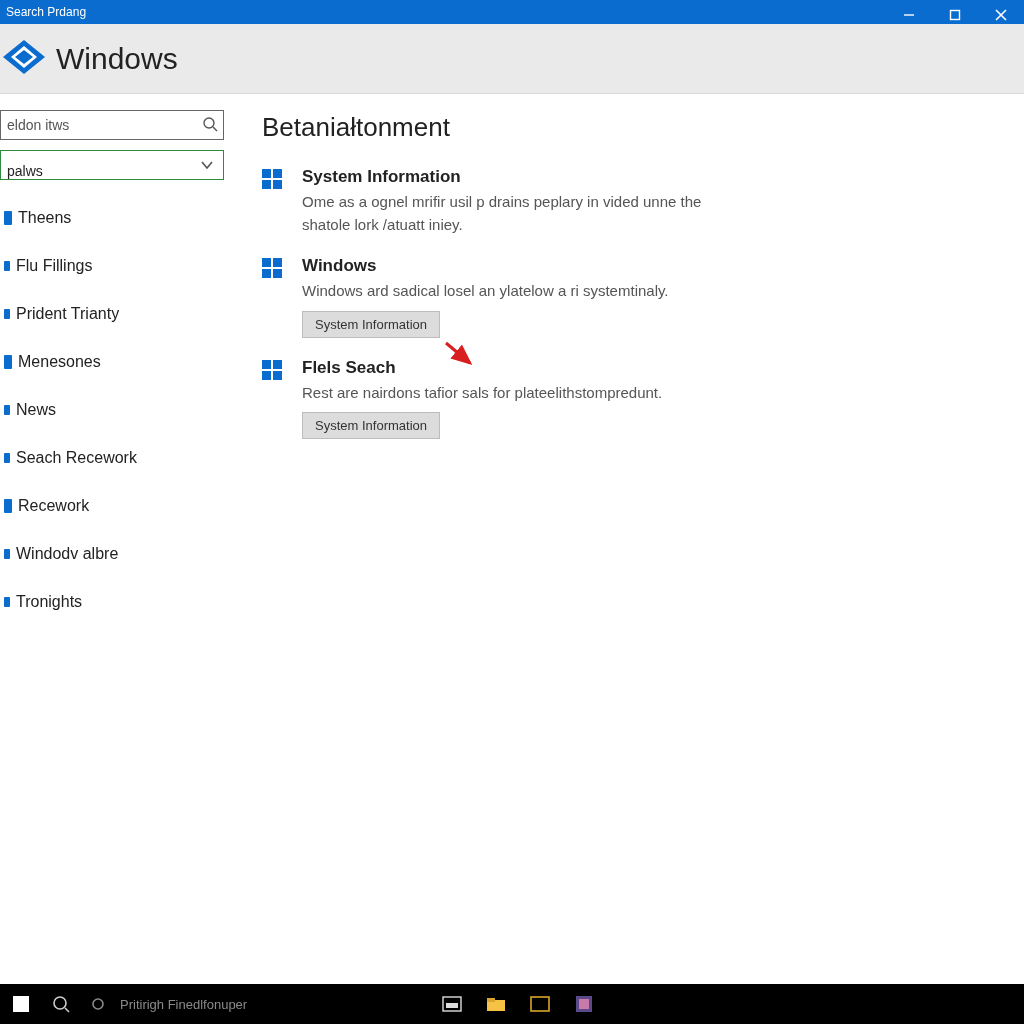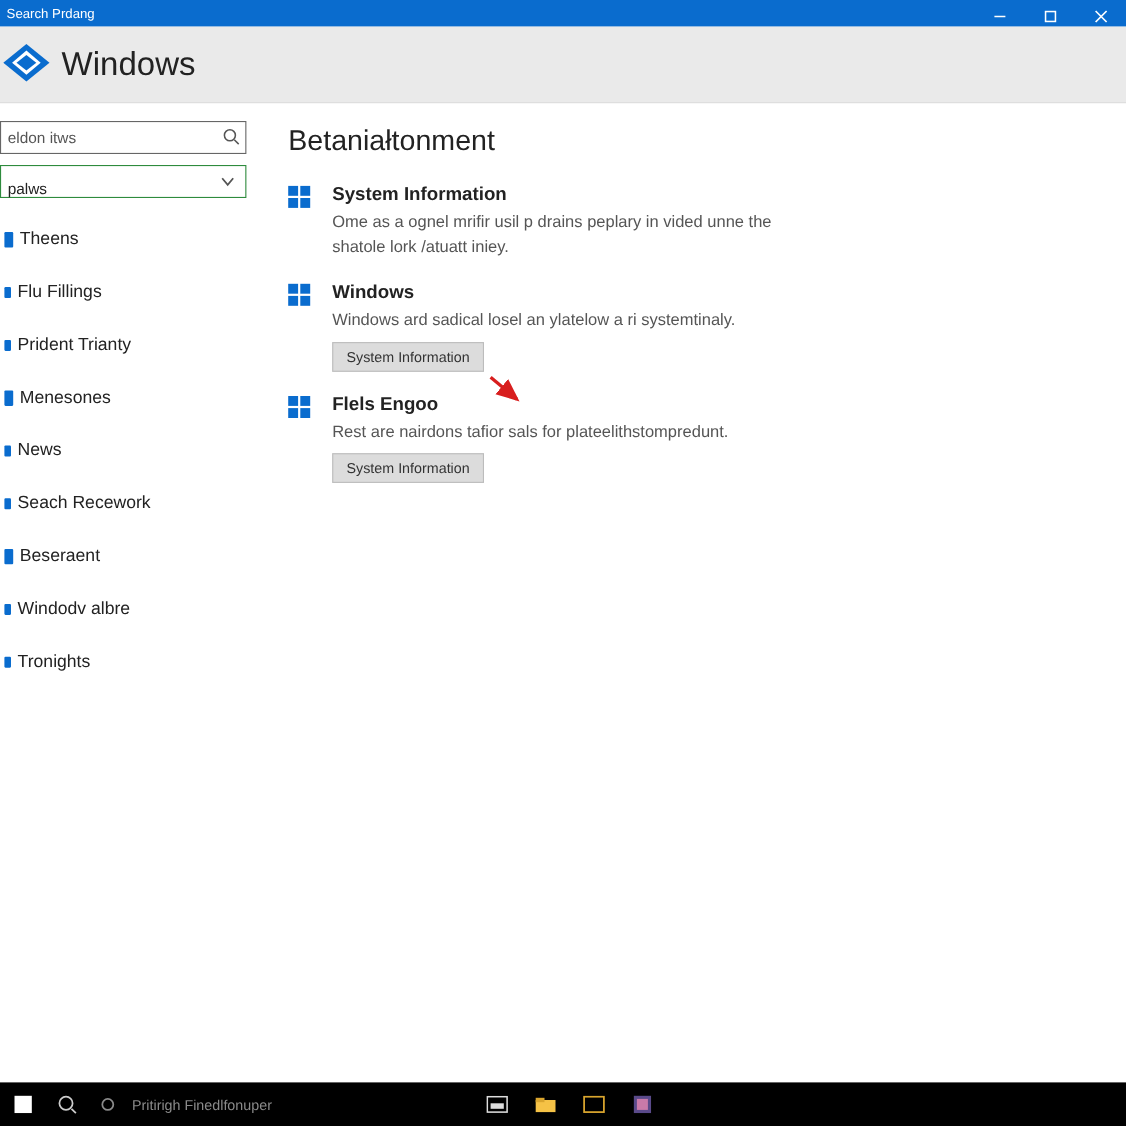--- a/index.html
+++ b/index.html
@@ -130,21 +130,21 @@
       <li class="nav-item">
           <span class="bullet small"></span>
           <span class="nav-label">News</span>
         </li>
       <li class="nav-item">
           <span class="bullet small"></span>
           <span class="nav-label">Seach Recework</span>
         </li>
       <li class="nav-item">
           <span class="bullet"></span>
-          <span class="nav-label">Beseraent</span>
+          <span class="nav-label">Recework</span>
         </li>
       <li class="nav-item">
           <span class="bullet small"></span>
           <span class="nav-label">Windodv albre</span>
         </li>
       <li class="nav-item">
           <span class="bullet small"></span>
           <span class="nav-label">Tronights</span>
         </li>
     </ul>
@@ -187,21 +187,21 @@
     <div class="section">
       <div class="icon-col">
         <div class="win-logo-sm">
             <span></span>
             <span></span>
             <span></span>
             <span></span>
           </div>
       </div>
       <div class="text-col">
-        <h3>Flels Engoo</h3>
+        <h3>Flels Seach</h3>
         <p>Rest are nairdons tafior sals for plateelithstompredunt.</p>
         <div class="gray-btn">System Information</div>
       </div>
     </div>
 
     <svg class="arrow-annot" width="36" height="30">
       <defs>
           <marker id="ah" markerWidth="8" markerHeight="8" refX="6" refY="3" orient="auto">
             <path d="M0,0 L7,3 L0,6 Z" fill="#d81e1e"></path>
           </marker>

